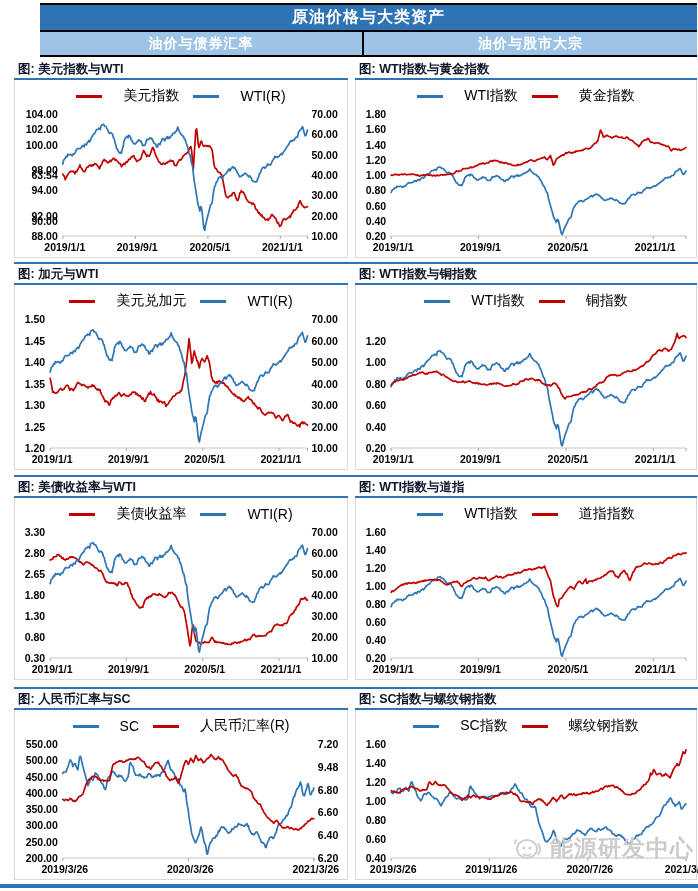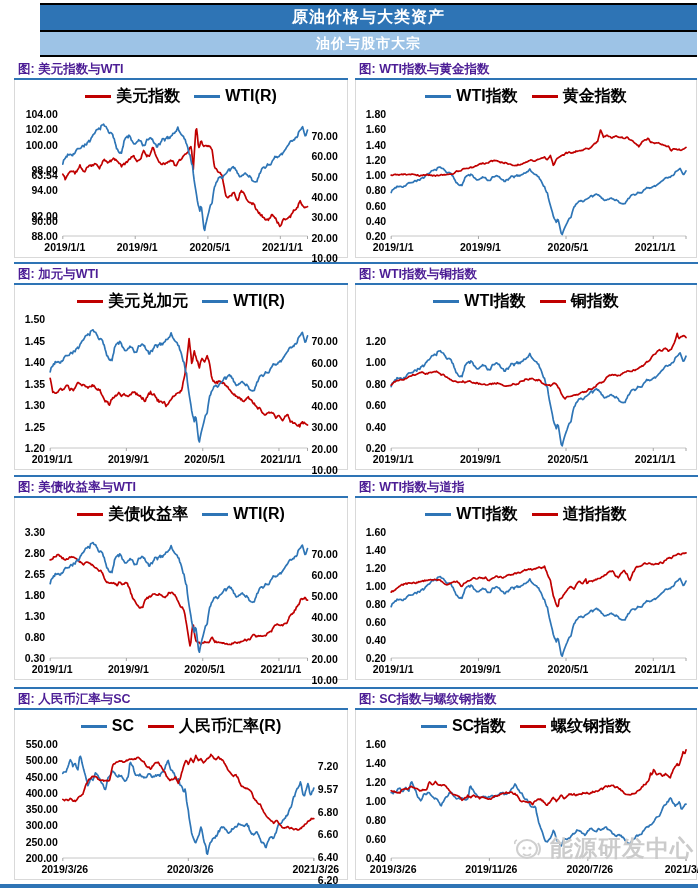--- a/index.html
+++ b/index.html
@@ -19,55 +19,56 @@
     display:flex; border-bottom:2px solid #000; background:#9DC3E6;
   }
   .subcell {
     display:flex; align-items:center; justify-content:center;
     color:#fff; font-weight:bold; font-size:14px; letter-spacing:1px;
   }
   .subcell.left  { width:324px; border-right:2px solid #000; }
   .subcell.right { flex:1; }
   .chart-title {
     position:absolute; height:20px; line-height:18px;
-    font-size:12.5px; font-weight:bold; color:#4c1d95;
+    font-size:12.5px; font-weight:bold; color:#0f172a;
     border-bottom:2px solid #2E74B5; padding-left:4px; white-space:nowrap;
   }
   .chart-box {
     position:absolute; background:#fff;
     border:1px solid #D9D9D9; border-top:none;
   }
   .legend {
     position:absolute; left:0; top:8px; width:100%; height:16px;
     display:flex; align-items:center; justify-content:center; gap:14px;
   }
   .legend-item { display:flex; align-items:center; gap:5px; }
   .legend-swatch { width:26px; height:3px; }
-  .legend-label { font-size:16px; font-weight:bold; color:#000; white-space:nowrap; }
+  .legend-label { font-size:14px; font-weight:normal; color:#000; white-space:nowrap;margin-left:16px; }
   .ylab, .xlab {
     position:absolute; font-size:10.5px; font-weight:bold; color:#000;
     white-space:nowrap; line-height:12px;
   }
   .ylab.leftside  { text-align:right; }
-  .ylab.rightside { text-align:right;margin-top:22px; }
+  .ylab.rightside { text-align:right; }
   .plot-svg { position:absolute; left:0; top:0; }
   .sep { position:absolute; left:14px; width:684px; height:2px; background:#2E74B5; }
   .bottom-bar { position:absolute; left:0; top:884px; width:698px; height:4px; background:#2E74B5; }
   .watermark {
     position:absolute; left:514px; top:833px; display:flex; align-items:center; gap:6px;
     color:#CBCBCB; font-size:23px; font-weight:bold; letter-spacing:1px; z-index:6;
     pointer-events:none; white-space:nowrap;
   }
 </style>
 </head>
 <body>
 
 <div class="page">
   <div class="title-bar">原油价格与大类资产</div>
   <div class="subheader">
+    <div class="subcell left">油价与债券汇率</div>
     <div class="subcell right">油价与股市大宗</div>
   </div>
 
   <div id="charts">
       <div class="chart-title" style="left: 14px; top: 60px; width: 334px;">图: 美元指数与WTI</div>
       <div class="chart-box" style="left: 14px; top: 80px; width: 334px; height: 178px;">
         <div class="legend">
           <div class="legend-item">
             <div class="legend-swatch" style="background: rgb(192, 0, 0);"></div>
             <span class="legend-label">美元指数</span>
@@ -311,21 +312,21 @@
         <div class="ylab leftside" style="left: 0px; width: 42.8px; top: 109.429px;">300.00</div>
         <div class="ylab leftside" style="left: 0px; width: 42.8px; top: 93.1429px;">350.00</div>
         <div class="ylab leftside" style="left: 0px; width: 42.8px; top: 76.8571px;">400.00</div>
         <div class="ylab leftside" style="left: 0px; width: 42.8px; top: 60.5714px;">450.00</div>
         <div class="ylab leftside" style="left: 0px; width: 42.8px; top: 44.2857px;">500.00</div>
         <div class="ylab leftside" style="left: 0px; width: 42.8px; top: 28px;">550.00</div>
         <div class="ylab rightside" style="left: 302.8px; top: 142px;">6.20</div>
         <div class="ylab rightside" style="left: 302.8px; top: 119.2px;">6.40</div>
         <div class="ylab rightside" style="left: 302.8px; top: 96.4px;">6.60</div>
         <div class="ylab rightside" style="left: 302.8px; top: 73.6px;">6.80</div>
-        <div class="ylab rightside" style="left: 302.8px; top: 50.8px;">9.57</div>
+        <div class="ylab rightside" style="left: 302.8px; top: 50.8px;">9.48</div>
         <div class="ylab rightside" style="left: 302.8px; top: 28px;">7.20</div>
         <div class="xlab" style="left: 19px; top: 153px; width: 61.6px; text-align: center;">2019/3/26</div>
         <div class="xlab" style="left: 144.5px; top: 153px; width: 61.6px; text-align: center;">2020/3/26</div>
         <div class="xlab" style="left: 270px; top: 153px; width: 61.6px; text-align: center;">2021/3/26</div>
         <svg class="plot-svg" width="334" height="170">
           <line x1="47.8" x2="298.8" y1="148" y2="148" stroke="#C6C6C6" stroke-width="1"></line>
           <line x1="47.8" x2="47.8" y1="148" y2="151" stroke="#A6A6A6" stroke-width="1"></line>
           <line x1="173.3" x2="173.3" y1="148" y2="151" stroke="#A6A6A6" stroke-width="1"></line>
           <line x1="298.8" x2="298.8" y1="148" y2="151" stroke="#A6A6A6" stroke-width="1"></line>
           <line x1="298.8" x2="298.8" y1="148" y2="151" stroke="#A6A6A6" stroke-width="1"></line>

